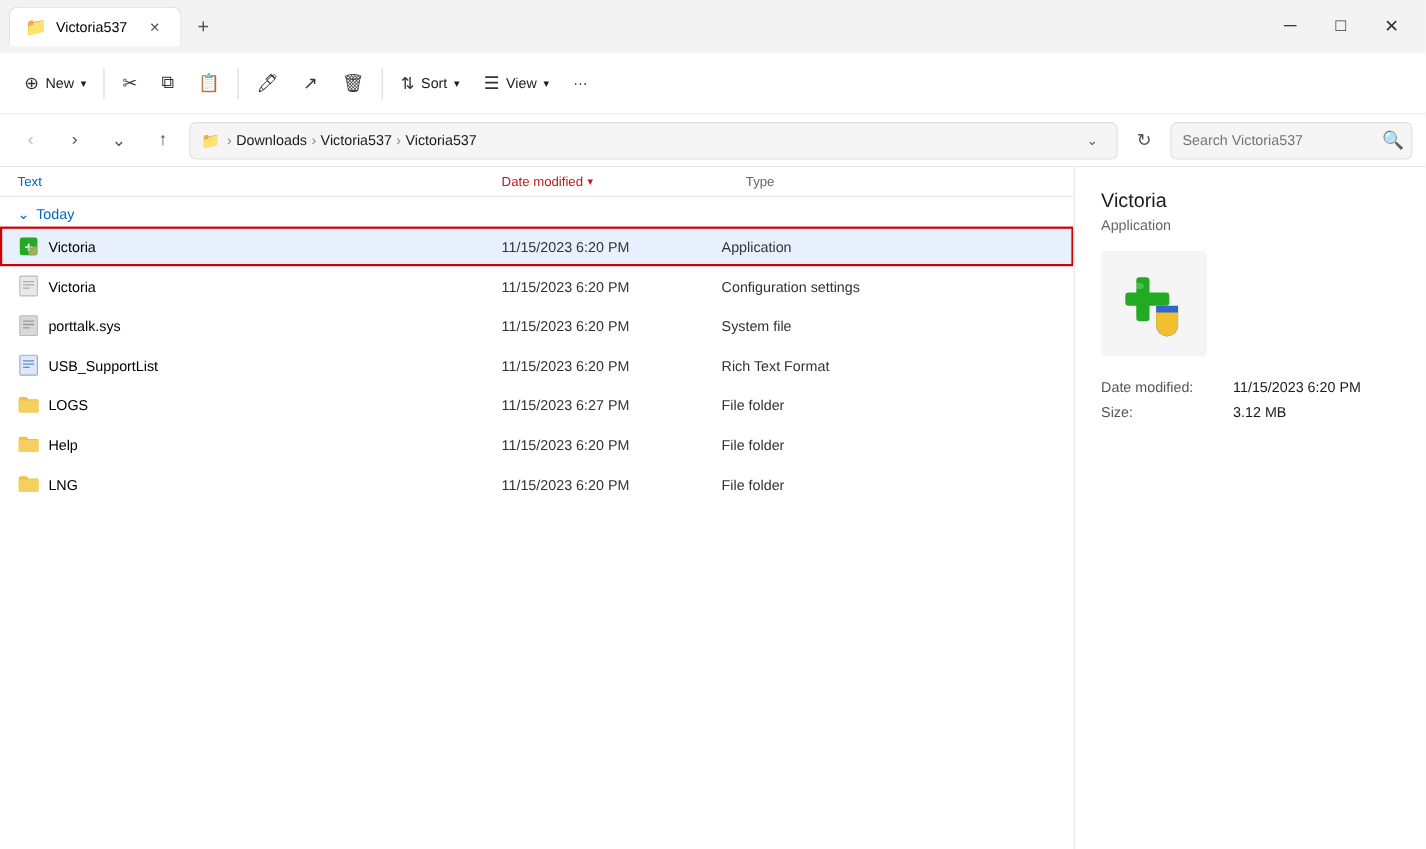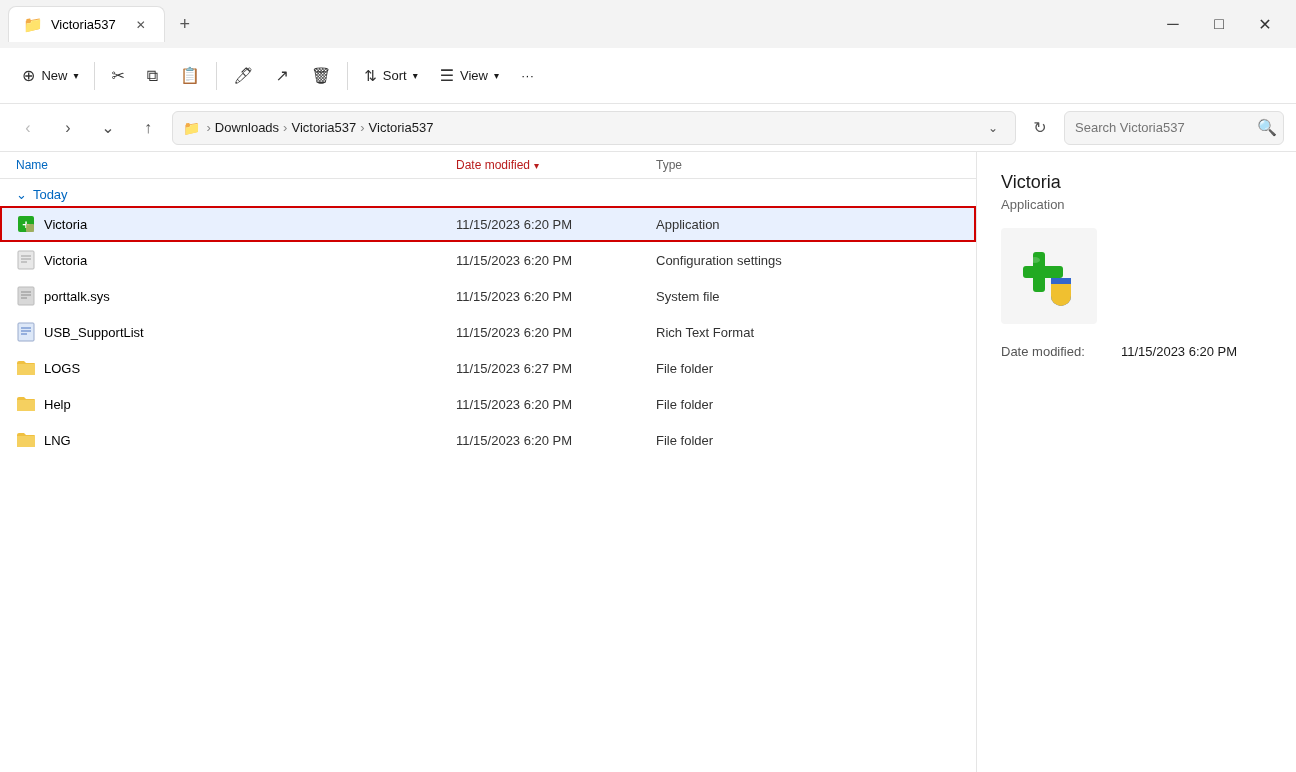--- a/index.html
+++ b/index.html
@@ -100,21 +100,21 @@
     
     .file-area { flex: 1; overflow-y: auto; }
 
     
     .col-headers {
       display: flex; align-items: center; padding: 6px 16px;
       border-bottom: 1px solid #e5e5e5; background: #ffffff;
     }
     .col-name { flex: 0 0 440px; font-size: 12px; color: #0067c0; }
     .col-date { flex: 0 0 200px; font-size: 12px; color: #b91c1c; display: flex; align-items: center; gap: 4px; }
-    .col-type { flex: 1; font-size: 12px; color: #666; }
+    .col-type { flex: 1; font-size: 12px; color: #666; margin-left: 22px; }
 
     
     .group-header {
       display: flex; align-items: center; padding: 8px 16px 4px;
       font-size: 13px; color: #0067c0; cursor: pointer; gap: 6px;
     }
 
     
     .file-row {
       display: flex; align-items: center; padding: 6px 16px;
@@ -254,21 +254,21 @@
     <input class="search-input" placeholder="Search Victoria537" style="">
     <span>🔍</span>
   </div>
 </div>
 
 <div class="main-content">
 
   <div class="file-area">
 
     <div class="col-headers">
-      <div class="col-name">Name</div>
+      <div class="col-name">Text</div>
       <div class="col-date">
         <span>Date modified</span>
         <span class="sort-chevron">▾</span>
       </div>
       <div class="col-type">Type</div>
     </div>
 
     <div class="group-header">
       <span>⌄</span>
       <span>Today</span>
@@ -398,16 +398,20 @@
 
         <ellipse cx="18" cy="16" rx="5" ry="3" fill="white" opacity="0.2"></ellipse>
       </svg>
     </div>
 
     <div class="detail-props">
       <div class="detail-row">
         <span class="detail-label">Date modified:</span>
         <span class="detail-value">11/15/2023 6:20 PM</span>
       </div>
+      <div class="detail-row">
+        <span class="detail-label">Size:</span>
+        <span class="detail-value">3.12 MB</span>
+      </div>
     </div>
   </div>
 
 </div>
 
 </body></html>

